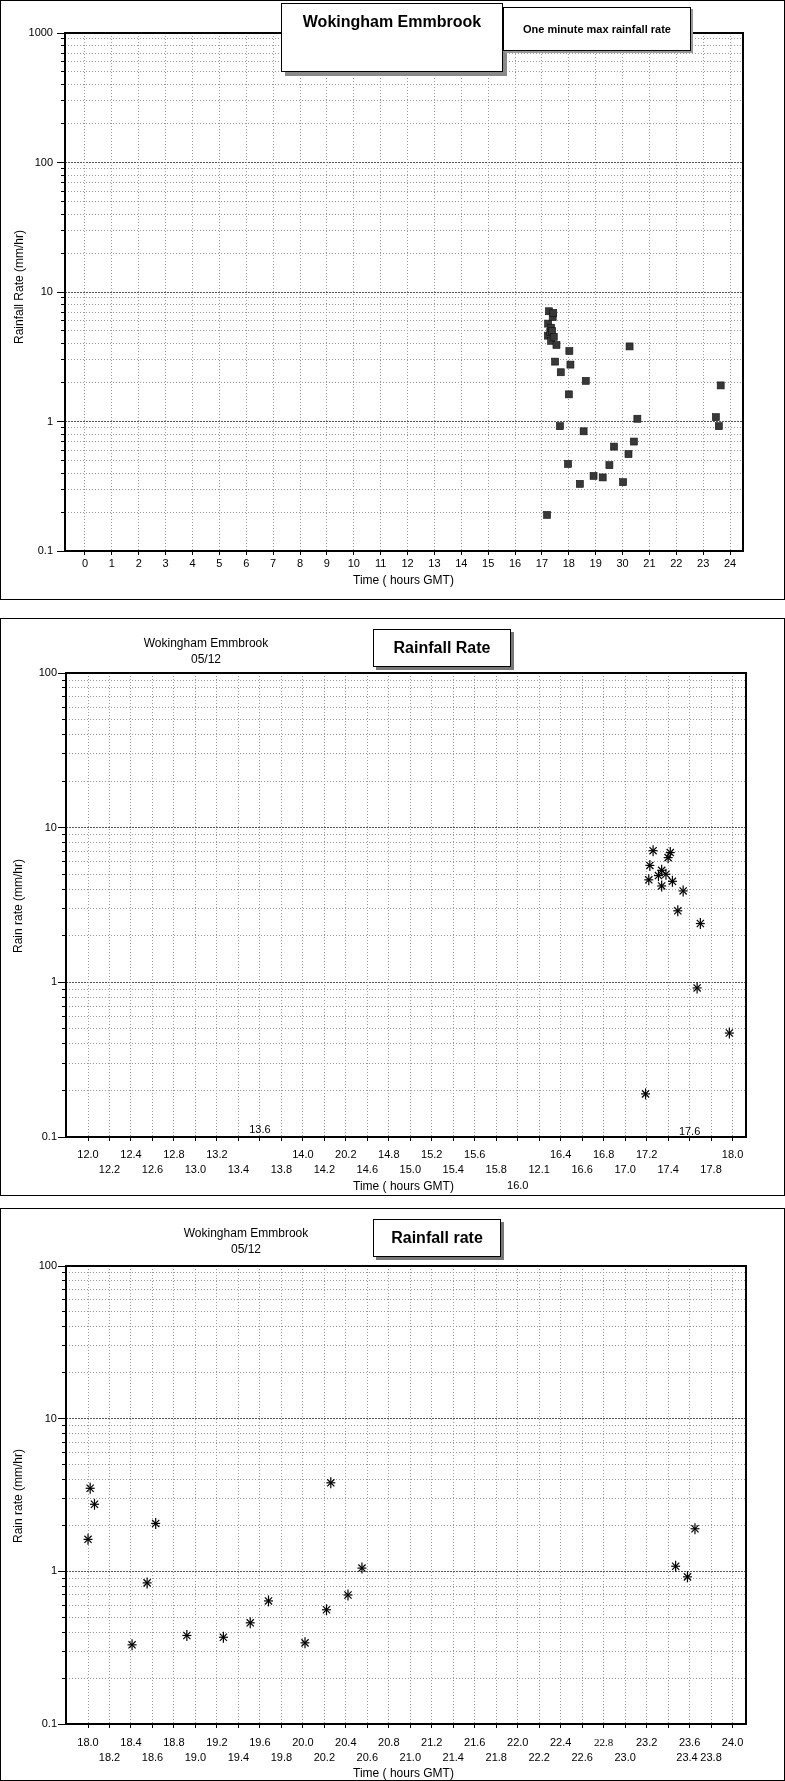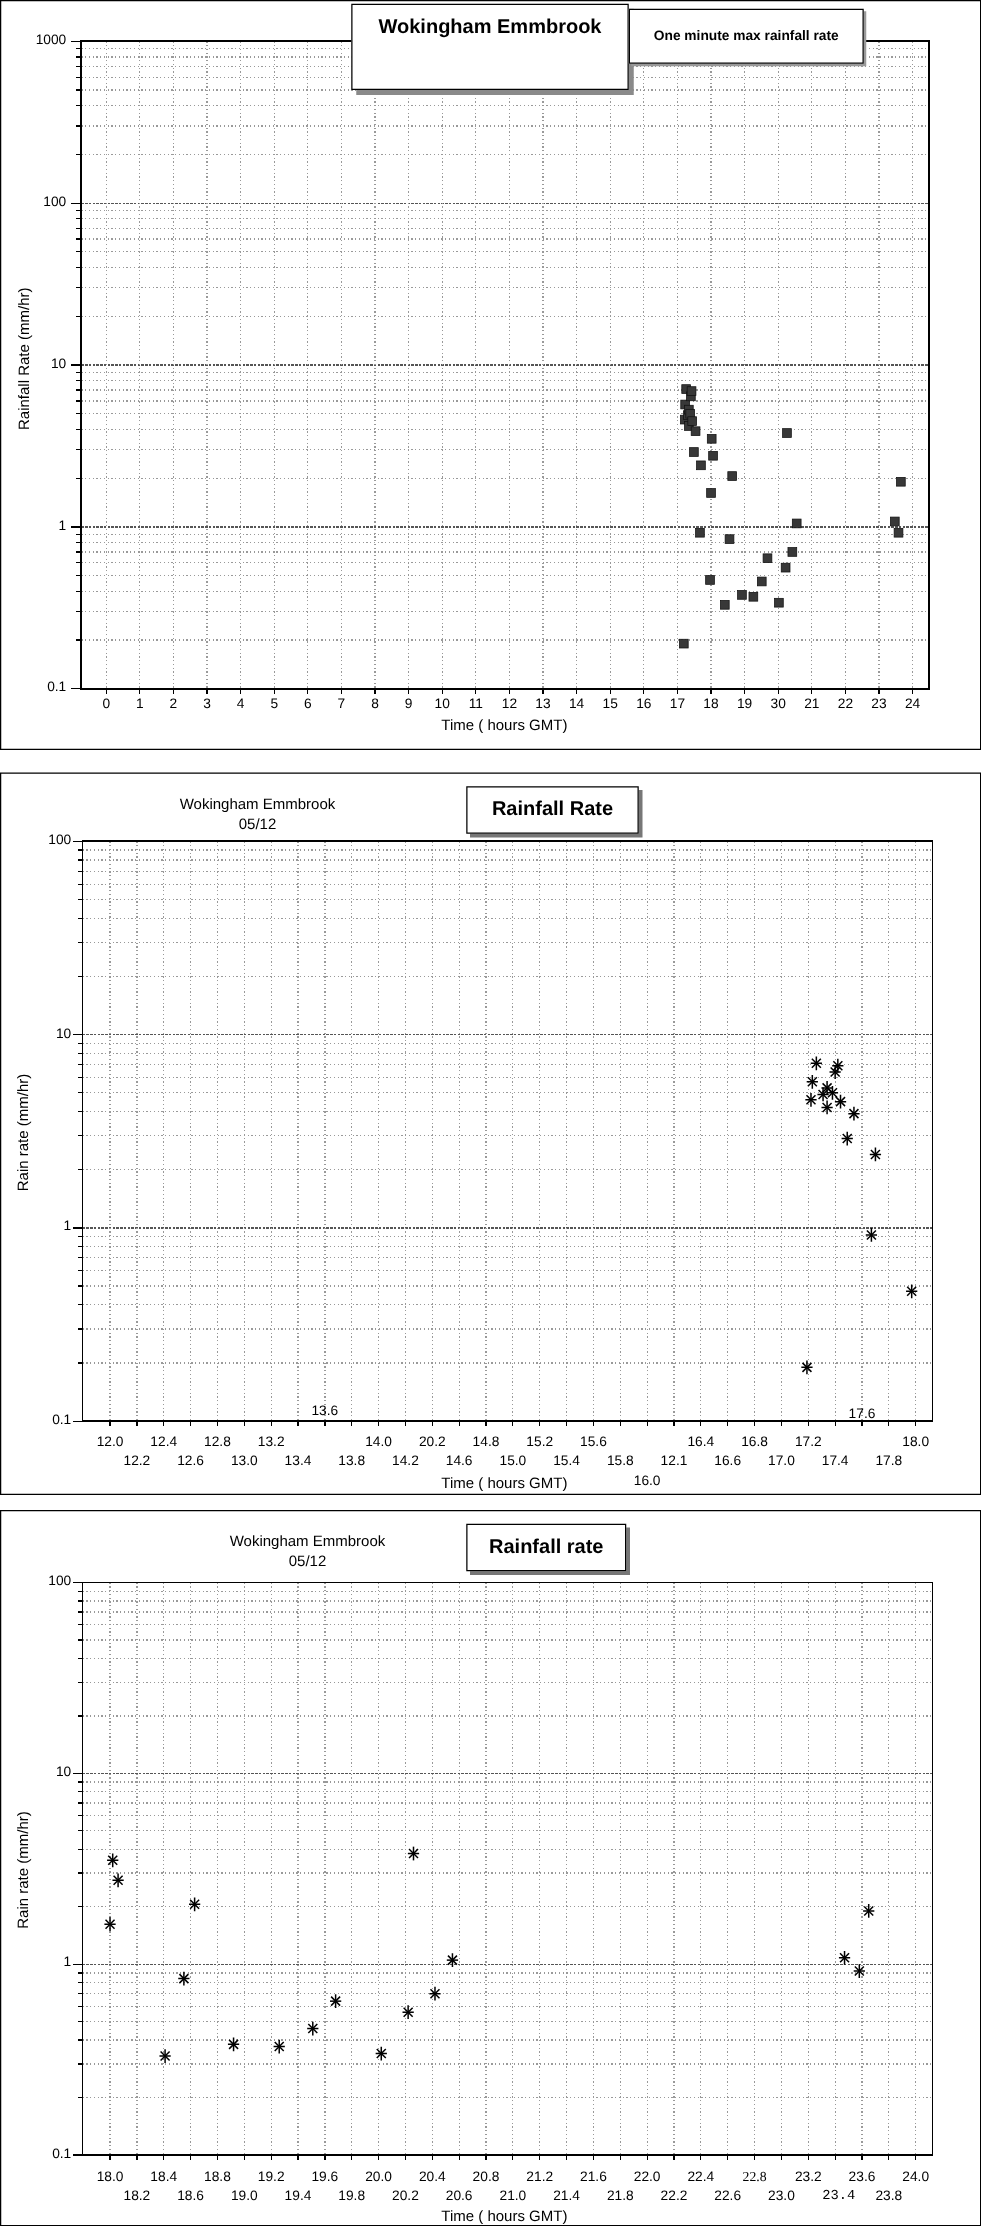--- a/index.html
+++ b/index.html
@@ -748,17 +748,17 @@
       <div class="xtick" style="left: 237.417px; top: 542px;">19.4</div>
       <div class="xtick" style="left: 280.387px; top: 542px;">19.8</div>
       <div class="xtick" style="left: 323.357px; top: 542px;">20.2</div>
       <div class="xtick" style="left: 366.327px; top: 542px;">20.6</div>
       <div class="xtick" style="left: 409.297px; top: 542px;">21.0</div>
       <div class="xtick" style="left: 452.267px; top: 542px;">21.4</div>
       <div class="xtick" style="left: 495.237px; top: 542px;">21.8</div>
       <div class="xtick" style="left: 538.207px; top: 542px;">22.2</div>
       <div class="xtick" style="left: 581.177px; top: 542px;">22.6</div>
       <div class="xtick" style="left: 624.147px; top: 542px;">23.0</div>
-      <div class="xtick" style="left: 670px; top: 542px; font-family: Liberation Mono, monospace;">23.4</div>
+      <div class="xtick" style="left: 686px; top: 542px;">23.4</div>
       <div class="xtick" style="left: 710.087px; top: 542px;">23.8</div>
     </section>
 
 </div>
 
 </body></html>

